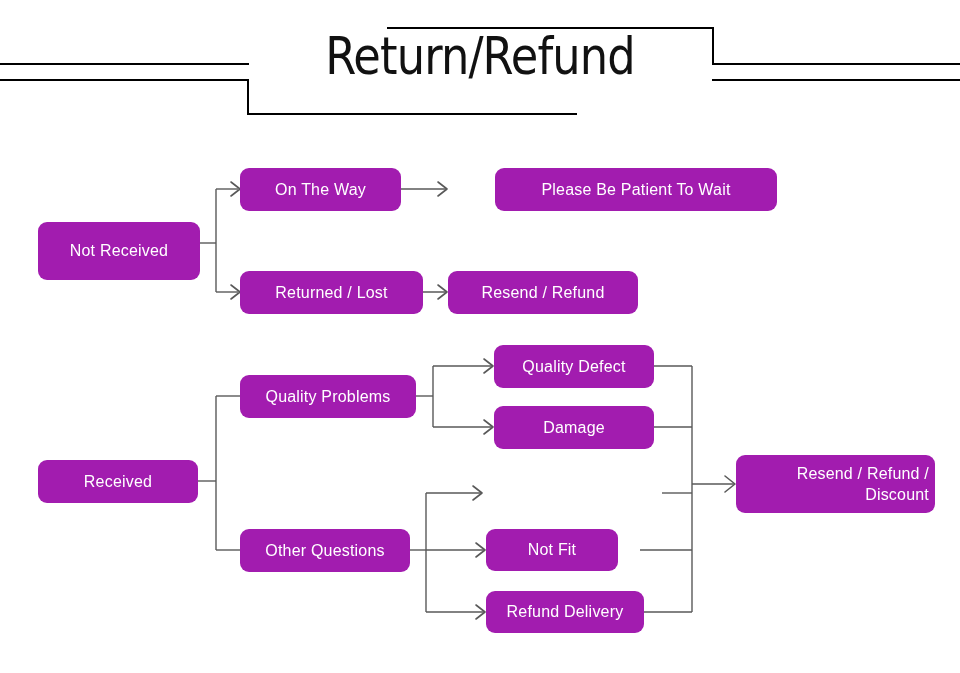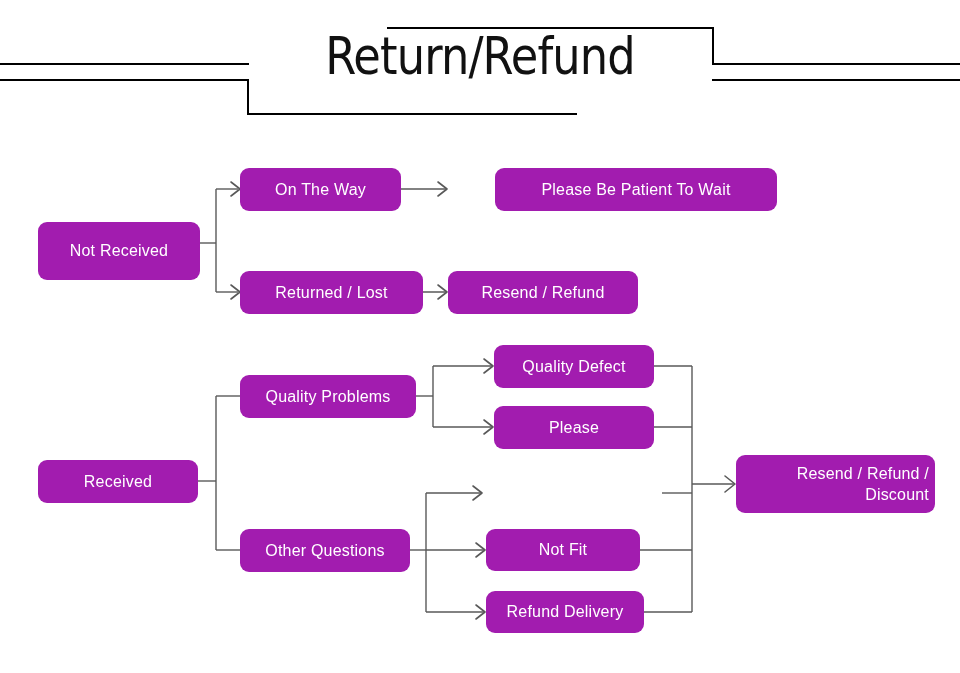--- a/index.html
+++ b/index.html
@@ -177,24 +177,24 @@
     <div class="node" style="left:240px; top:141px; width:183px; height:43px;">Returned / Lost</div>
 
     <div class="node" style="left:448px; top:141px; width:190px; height:43px;">Resend / Refund</div>
 
     <div class="node" style="left:38px; top:330px; width:160px; height:43px;">Received</div>
 
     <div class="node" style="left:240px; top:245px; width:176px; height:43px;">Quality Problems</div>
 
     <div class="node" style="left:494px; top:215px; width:160px; height:43px;">Quality Defect</div>
 
-    <div class="node" style="left:494px; top:276px; width:160px; height:43px;">Please</div>
+    <div class="node" style="left:494px; top:276px; width:160px; height:43px;">Damage</div>
 
     <div class="node" style="left:240px; top:399px; width:170px; height:43px;">Other Questions</div>
 
 
-    <div class="node" style="left:486px; top:399px; width:154px; height:42px;">Not Fit</div>
+    <div class="node" style="left:486px; top:399px; width:132px; height:42px;">Not Fit</div>
 
     <div class="node" style="left:486px; top:461px; width:158px; height:42px;">Refund Delivery</div>
 
     <div class="node two-line" style="left:736px; top:325px; width:199px; height:58px;">Resend / Refund / Discount</div>
   </div>
 </div>
 
 </body></html>

